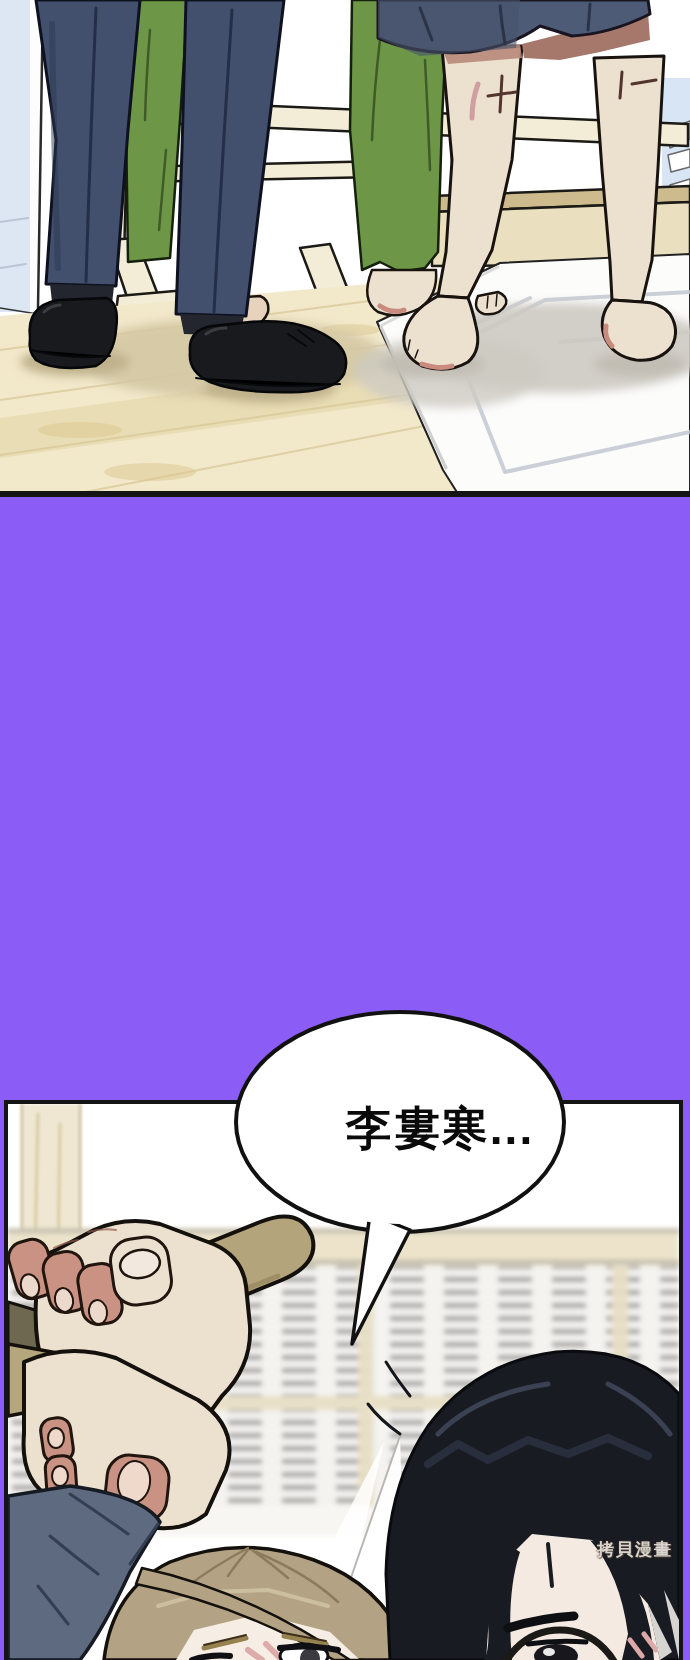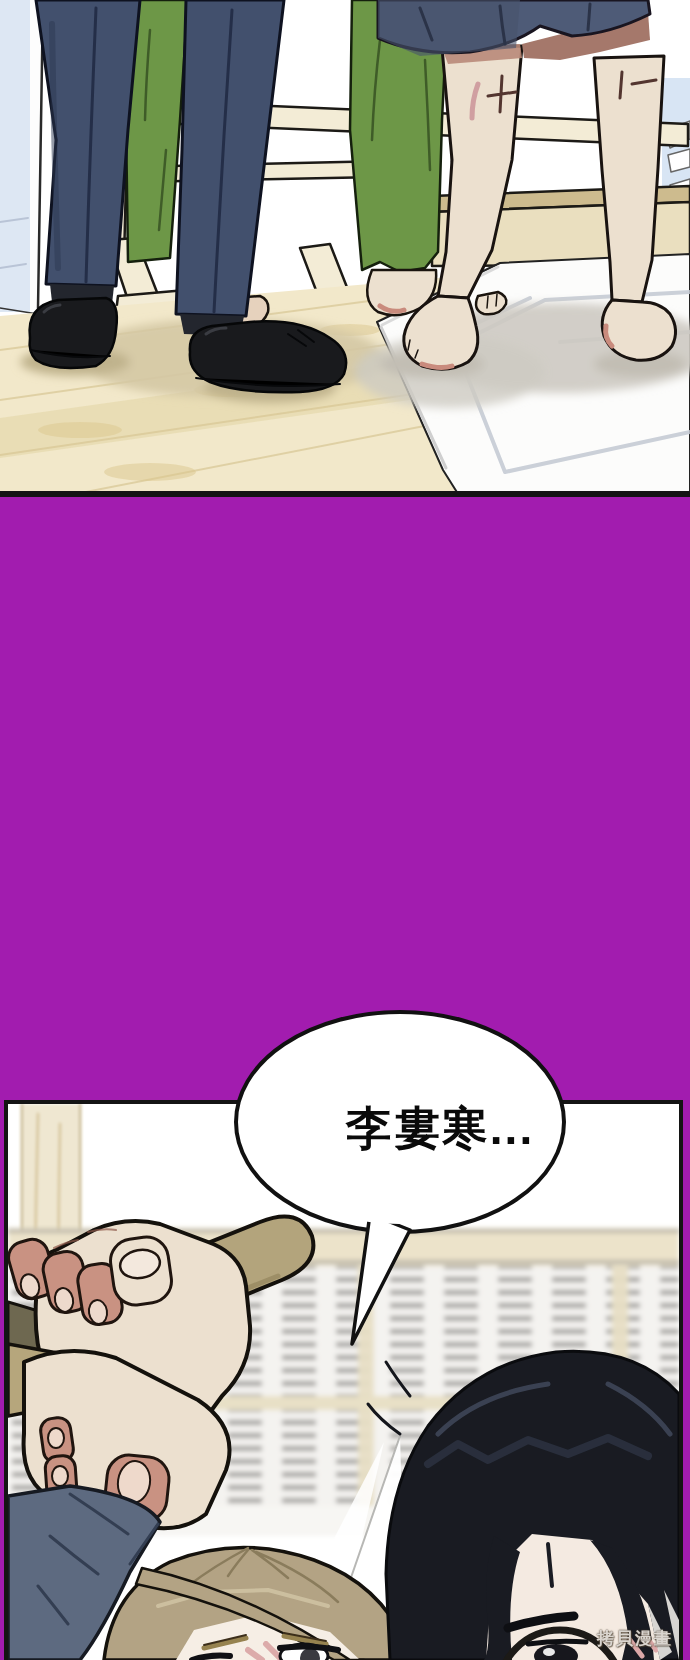--- a/index.html
+++ b/index.html
@@ -1,24 +1,24 @@
 <!DOCTYPE html>
 <html><head>
 <meta charset="utf-8">
 <style>
   html,body{margin:0;padding:0;background:#ffffff;}
   body{width:690px;height:1660px;position:relative;overflow:hidden;
        font-family:"Liberation Sans","DejaVu Sans",sans-serif;}
-  .page{position:absolute;inset:0;background:#a21caf;}
+  .page{position:absolute;inset:0;background:#8b5cf6;}
   .panel{position:absolute;overflow:hidden;background:#fff;}
   #panel-top{left:0;top:0;width:690px;height:497px;}
   #panel-bottom{left:4px;top:1100px;width:679px;height:560px;box-sizing:border-box;
                 border-top:4px solid #141414;border-left:4px solid #141414;border-right:4px solid #141414;}
   #bubble-wrap{position:absolute;left:228px;top:1002px;width:350px;height:350px;z-index:6;}
-  #watermark{position:absolute;left:597px;top:1627px;z-index:20;
+  #watermark{position:absolute;left:597px;top:1538px;z-index:20;
              font-size:17px;letter-spacing:2px;font-weight:bold;
              color:rgba(252,250,246,0.80);
              text-shadow:0 0 2px rgba(82,68,52,0.95),0 0 1px rgba(60,50,40,0.9),1px 1px 1px rgba(90,78,60,0.6);}
   svg{display:block;}
   svg path,svg polygon,svg polyline,svg line,svg ellipse,svg circle,svg rect{stroke-linejoin:round;stroke-linecap:round;}
   #bubble-text{font-weight:bold;letter-spacing:2px;}
 </style>
 </head>
 <body>
 

